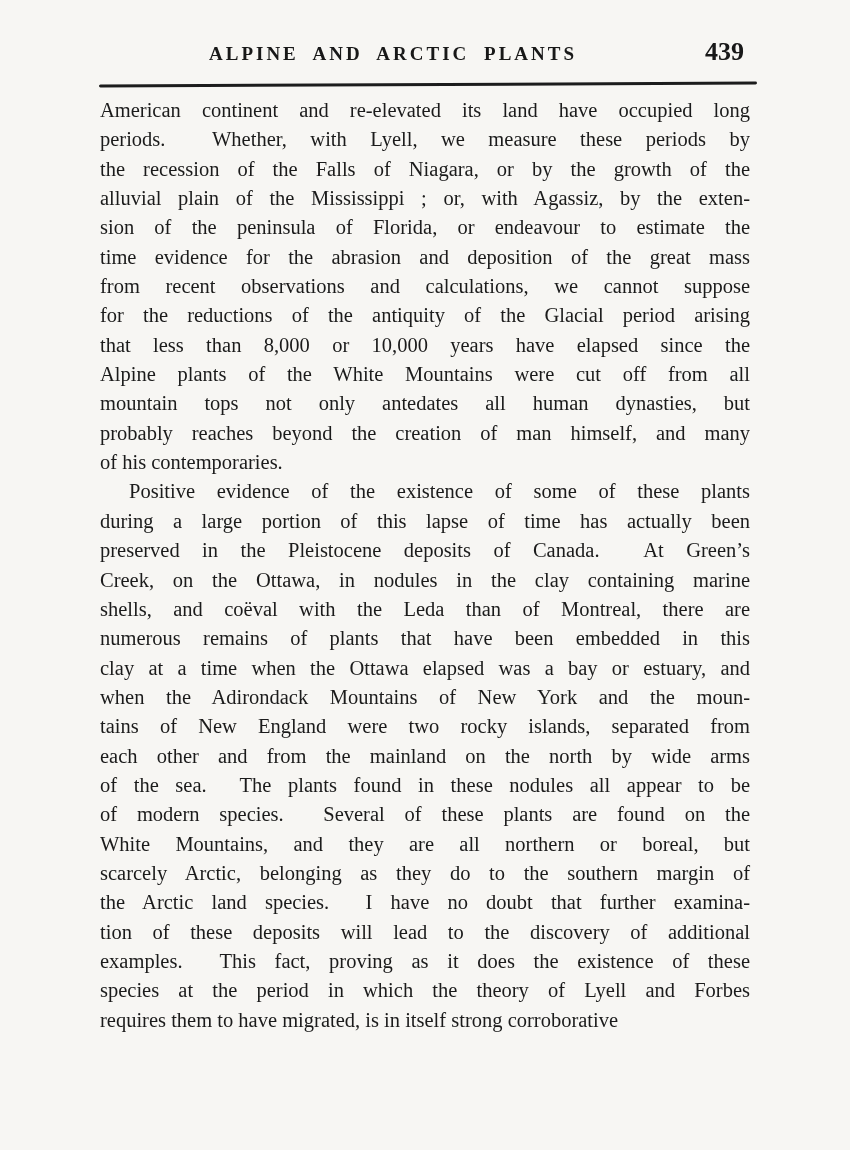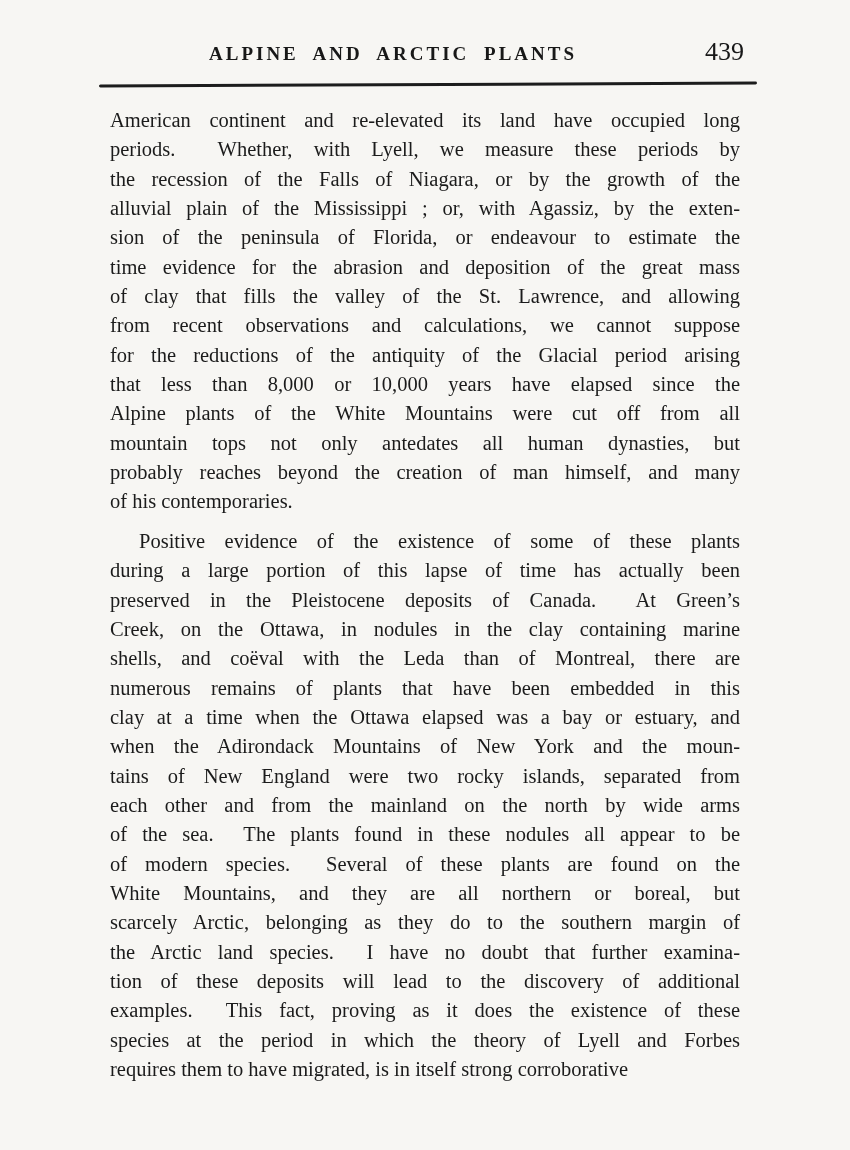--- a/index.html
+++ b/index.html
@@ -40,42 +40,42 @@
     font-weight: bold;
     letter-spacing: 3px;
     word-spacing: 7px;
     color: #181818;
   }
   .page-number {
     position: absolute;
     right: 12px;
     top: -3px;
     font-size: 26px;
-    font-weight: normal;
+    font-weight: bold;
     color: #181818;
   }
   .header-rule {
     position: absolute;
     left: 99px;
     top: 83px;
     width: 658px;
     height: 3px;
     background: #1c1c1c;
     transform: rotate(-0.25deg);
     border-radius: 2px;
   }
   .text-block {
     position: absolute;
     left: 100px;
     top: 96px;
     width: 650px;
     font-size: 20.5px;
     line-height: 29.35px;
   }
-  .paragraph { margin: 10px; }
+  .paragraph { margin: 0; }
   .line {
     text-align: justify;
     text-align-last: justify;
     white-space: pre-wrap;
     height: 29.35px;
   }
   .line.lastline {
     text-align-last: left;
   }
   .line.indent {
@@ -95,21 +95,20 @@
   <div class="header-rule"></div>
 
   <div class="text-block" id="text-block">
       <div class="paragraph">
         <div class="line">American continent and re-elevated its land have occupied long</div>
         <div class="line">periods.  Whether, with Lyell, we measure these periods by</div>
         <div class="line">the recession of the Falls of Niagara, or by the growth of the</div>
         <div class="line">alluvial plain of the Mississippi ; or, with Agassiz, by the exten-</div>
         <div class="line">sion of the peninsula of Florida, or endeavour to estimate the</div>
         <div class="line">time evidence for the abrasion and deposition of the great mass</div>
-        <div class="line">of clay that fills the valley of the St. Lawrence, and allowing</div>
         <div class="line">from recent observations and calculations, we cannot suppose</div>
         <div class="line">for the reductions of the antiquity of the Glacial period arising</div>
         <div class="line">that less than 8,000 or 10,000 years have elapsed since the</div>
         <div class="line">Alpine plants of the White Mountains were cut off from all</div>
         <div class="line">mountain tops not only antedates all human dynasties, but</div>
         <div class="line">probably reaches beyond the creation of man himself, and many</div>
         <div class="line lastline">of his contemporaries.</div>
       </div>
       <div class="paragraph">
         <div class="line indent">Positive evidence of the existence of some of these plants</div>

